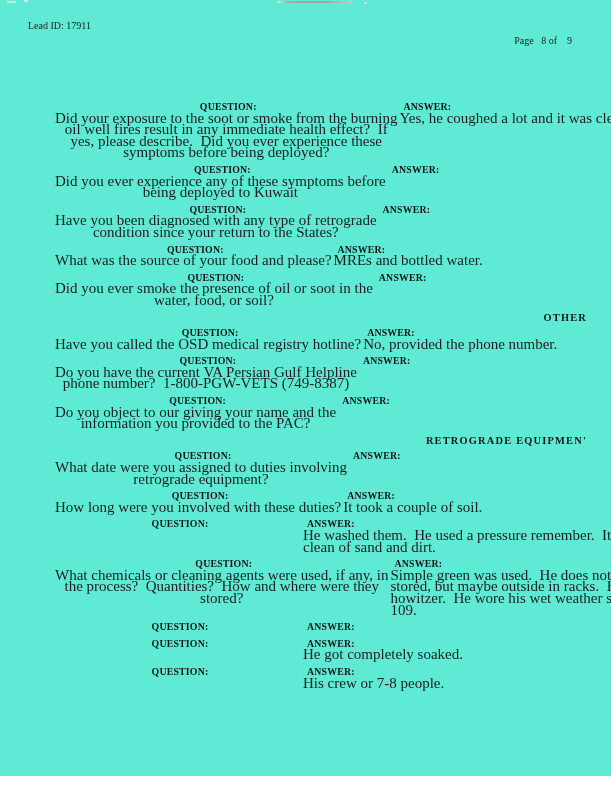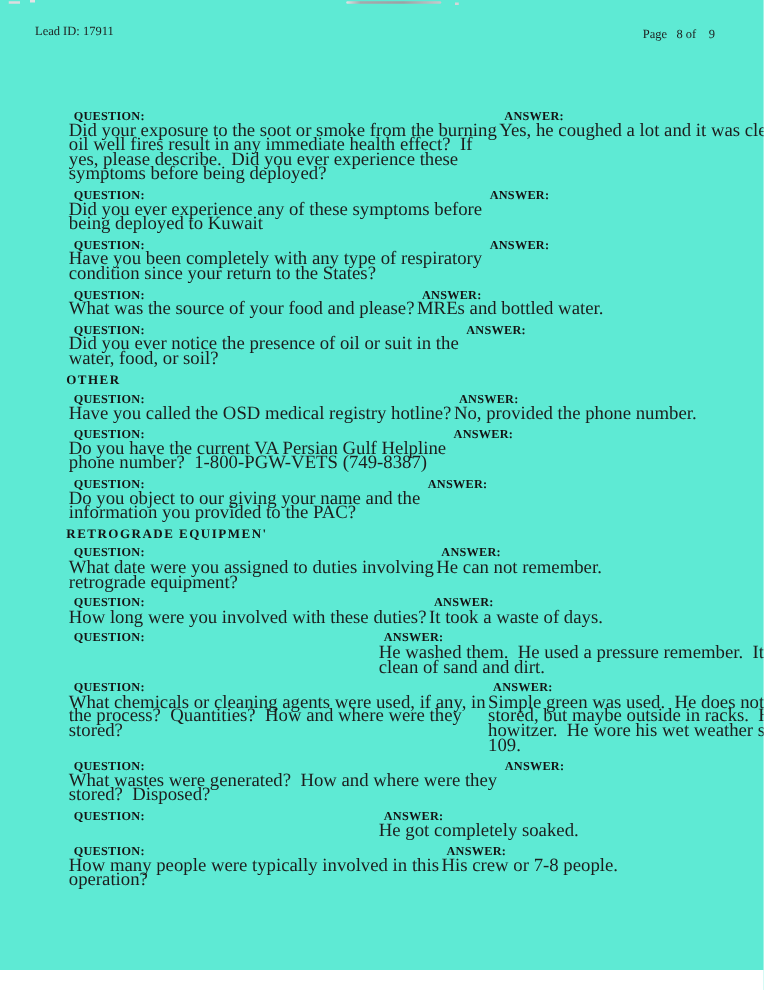--- a/index.html
+++ b/index.html
@@ -27,30 +27,30 @@
   .artifact.speck-left-1 { left: 7px; top: 1px; width: 9px; height: 2px; background: #dcdcde; }
   .artifact.speck-left-2 { left: 24px; top: 0; width: 4px; height: 2px; background: #e4e4e6; }
 
   .hdr {
     display: flex;
     justify-content: space-between;
     padding: 20px 39px 0 28px;
     font-size: 10px;
     line-height: 12px;
   }
-  .hdr .page-info { white-space: pre; margin-top: 2px; }
+  .hdr .page-info { white-space: pre; margin-top: 15px; }
 
   .content {
     margin: 54px 24px 0 53px;
   }
   .qa-row {
     display: flex;
     margin-bottom: 5px;
   }
-  .col-q { flex: 0 0 248px; }
+  .col-q { flex: 0 0 248px; text-align: center; }
   .col-a { flex: 1 1 auto; min-width: 0; }
   .qa-hd {
     font-weight: bold;
     font-size: 9.8px;
     line-height: 11.6px;
     padding-left: 6px;
     letter-spacing: 0.2px;
     color: #141414;
     white-space: pre;
   }
@@ -61,20 +61,21 @@
     white-space: pre;
   }
   .section-heading {
     font-weight: bold;
     font-size: 10.4px;
     line-height: 11.6px;
     letter-spacing: 1.2px;
     color: #141414;
     margin: 2px 0 4px 0;
     white-space: pre;
+    text-align: right;
   }
 </style>
 </head>
 <body>
 
 <div class="page">
   <div class="artifact center-line"></div>
   <div class="artifact speck-right"></div>
   <div class="artifact speck-left-1"></div>
   <div class="artifact speck-left-2"></div>
@@ -107,21 +108,21 @@
     </div>
     <div class="col-a">
       <div class="qa-hd">ANSWER:</div>
       <div class="qa-tx"></div>
     </div>
   </div>
 
   <div class="qa-row">
     <div class="col-q">
       <div class="qa-hd">QUESTION:</div>
-      <div class="qa-tx">Have you been completely with any type of respiratory
+      <div class="qa-tx">Have you been diagnosed with any type of retrograde
 condition since your return to the States?</div>
     </div>
     <div class="col-a">
       <div class="qa-hd">ANSWER:</div>
       <div class="qa-tx"></div>
     </div>
   </div>
 
   <div class="qa-row">
     <div class="col-q">
@@ -130,21 +131,21 @@
     </div>
     <div class="col-a">
       <div class="qa-hd">ANSWER:</div>
       <div class="qa-tx">MREs and bottled water.</div>
     </div>
   </div>
 
   <div class="qa-row">
     <div class="col-q">
       <div class="qa-hd">QUESTION:</div>
-      <div class="qa-tx">Did you ever notice the presence of oil or suit in the
+      <div class="qa-tx">Did you ever smoke the presence of oil or soot in the
 water, food, or soil?</div>
     </div>
     <div class="col-a">
       <div class="qa-hd">ANSWER:</div>
       <div class="qa-tx"></div>
     </div>
   </div>
 
   <div class="section-heading">OTHER</div>
 
@@ -186,32 +187,31 @@
   <div class="section-heading">RETROGRADE EQUIPMEN'</div>
 
   <div class="qa-row">
     <div class="col-q">
       <div class="qa-hd">QUESTION:</div>
       <div class="qa-tx">What date were you assigned to duties involving
 retrograde equipment?</div>
     </div>
     <div class="col-a">
       <div class="qa-hd">ANSWER:</div>
-      <div class="qa-tx">He can not remember.</div>
     </div>
   </div>
 
   <div class="qa-row">
     <div class="col-q">
       <div class="qa-hd">QUESTION:</div>
       <div class="qa-tx">How long were you involved with these duties?</div>
     </div>
     <div class="col-a">
       <div class="qa-hd">ANSWER:</div>
-      <div class="qa-tx">It took a waste of days.</div>
+      <div class="qa-tx">It took a couple of soil.</div>
     </div>
   </div>
 
   <div class="qa-row">
     <div class="col-q">
       <div class="qa-hd">QUESTION:</div>
     </div>
     <div class="col-a">
       <div class="qa-hd">ANSWER:</div>
       <div class="qa-tx">He washed them.  He used a pressure remember.  It had to be
@@ -231,43 +231,39 @@
       <div class="qa-tx">Simple green was used.  He does not know how it was
 stored, but maybe outside in racks.  He cleaned his M-109
 howitzer.  He wore his wet weather suit to wash the M-
 109.</div>
     </div>
   </div>
 
   <div class="qa-row">
     <div class="col-q">
       <div class="qa-hd">QUESTION:</div>
-      <div class="qa-tx">What wastes were generated?  How and where were they
-stored?  Disposed?</div>
     </div>
     <div class="col-a">
       <div class="qa-hd">ANSWER:</div>
     </div>
   </div>
 
   <div class="qa-row">
     <div class="col-q">
       <div class="qa-hd">QUESTION:</div>
     </div>
     <div class="col-a">
       <div class="qa-hd">ANSWER:</div>
       <div class="qa-tx">He got completely soaked.</div>
     </div>
   </div>
 
   <div class="qa-row">
     <div class="col-q">
       <div class="qa-hd">QUESTION:</div>
-      <div class="qa-tx">How many people were typically involved in this
-operation?</div>
     </div>
     <div class="col-a">
       <div class="qa-hd">ANSWER:</div>
       <div class="qa-tx">His crew or 7-8 people.</div>
     </div>
   </div>
 </div>
 </div>
 
 </body></html>

